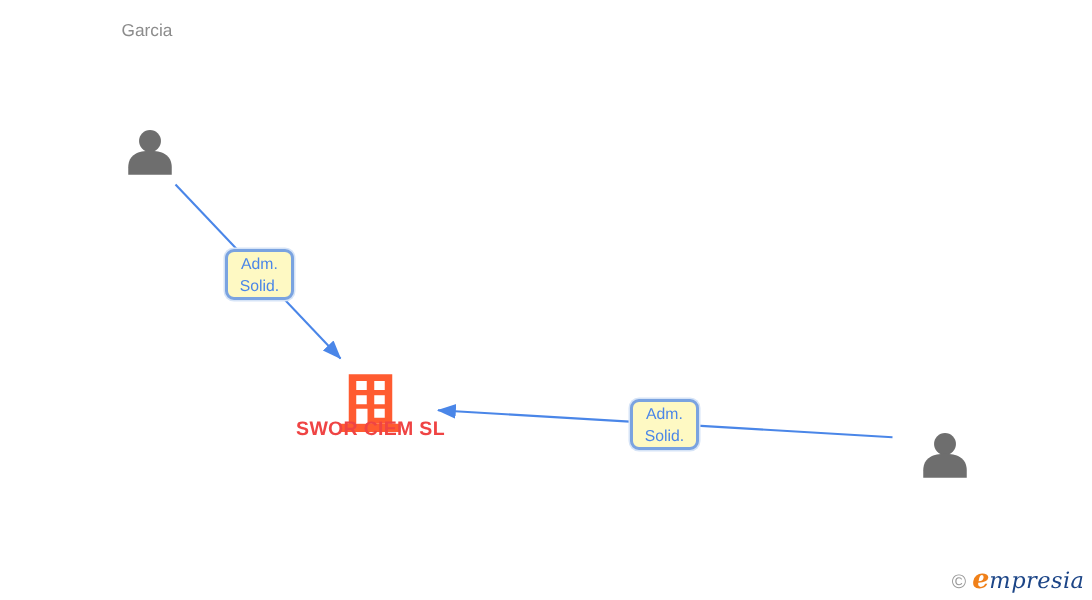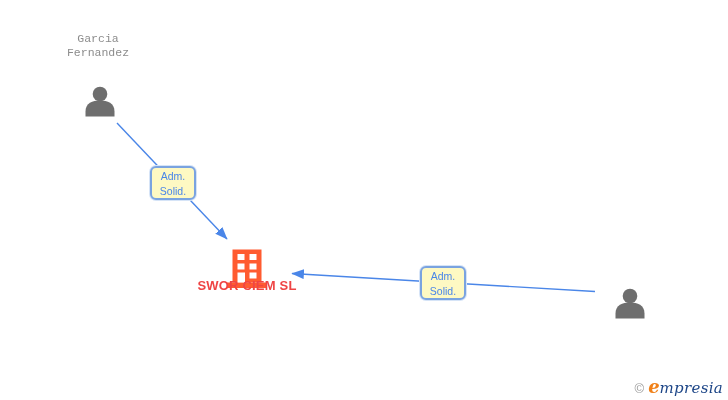--- a/index.html
+++ b/index.html
@@ -14,21 +14,21 @@
   .diagram-svg { position: absolute; left: 0; top: 0; }
 
   .node-label {
     position: absolute;
     text-align: center;
     color: #8c8c8c;
     font-size: 11.5px;
     line-height: 14px;
     cursor: pointer;
   }
-  .garcia-label  { left: 38px;  top: 32px;  width: 120px; font-family: Liberation Mono, monospace; }
+  .garcia-label  { left: 38px;  top: 14px;  width: 120px; }
   .navarro-label { left: 572px; top: 324px; width: 120px; line-height: 15px; }
 
   .company-label {
     position: absolute;
     left: 172px; top: 278px; width: 150px;
     text-align: center;
     color: #ef4444;
     font-size: 13px;
     font-weight: bold;
     letter-spacing: 0.2px;
@@ -115,21 +115,20 @@
       <rect x="249.5" y="254" width="7" height="6" fill="#ffffff"></rect>
       <rect x="237.5" y="263.5" width="7" height="6" fill="#ffffff"></rect>
       <rect x="249.5" y="263.5" width="7" height="6" fill="#ffffff"></rect>
       <rect x="237.5" y="272.5" width="7.5" height="10" fill="#ffffff"></rect>
       <rect x="249.5" y="272.5" width="7" height="6" fill="#ffffff"></rect>
     </g>
   </svg>
 
   <div class="node-label garcia-label">
     <div>Garcia</div>
-    <div>Fernandez</div>
   </div>
 
   <div class="company-label">SWOR CIEM SL</div>
 
 
   <div class="edge-label edge-label-1">
     <div>Adm.</div>
     <div>Solid.</div>
   </div>
 

